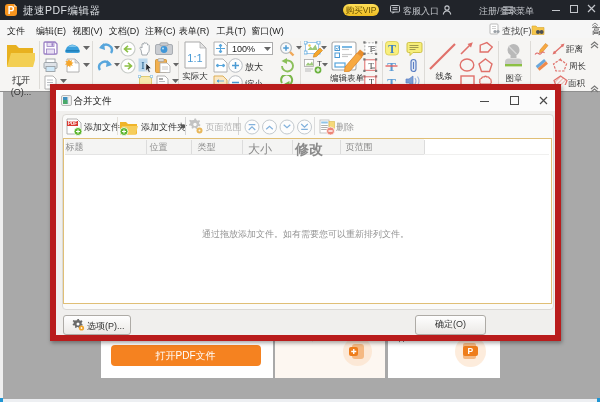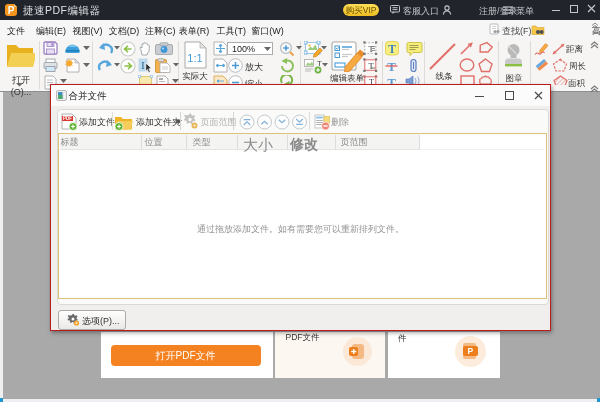--- a/index.html
+++ b/index.html
@@ -559,21 +559,21 @@
 </div>
 <div class="abs" style="left:398px;top:333px;font-size:8.5px;color:#333;">件</div>
 <div class="abs" style="left:454.5px;top:335.5px;width:31px;height:31px;border-radius:50%;background:#fbdcc0;opacity:.55;"></div>
 <div class="abs" style="left:463px;top:342.5px;width:13px;height:16.5px;background:#f5b983;border-radius:2px;"></div>
 <div class="abs" style="left:462.5px;top:346px;width:15.5px;height:10px;background:#ee7d1b;border-radius:2px;color:#fff;font-size:8.5px;font-weight:bold;text-align:center;line-height:10.5px;">P</div>
 
 <div class="abs" style="left:0;top:399px;width:600px;height:3px;background:#edeff2;"></div>
 <div class="abs" style="left:0;top:398px;width:3px;height:4px;background:#2196d3;"></div>
 <div class="abs" style="left:597px;top:398px;width:3px;height:4px;background:#2196d3;"></div>
 
-<div class="abs" style="left:50px;top:84px;width:499px;height:245px;background:#f0efed;border:1px solid #b91c1c;box-shadow:1px 2px 4px rgba(0,0,0,.35);">
+<div class="abs" style="left:50px;top:84px;width:499px;height:245px;background:#f0efed;border:6px solid #b91c1c;box-shadow:1px 2px 4px rgba(0,0,0,.35);">
 
   <div class="abs" style="left:0;top:0;width:499px;height:21px;background:#fbfbfb;"></div>
   <div class="abs" style="left:4.5px;top:4.5px;">
     <svg width="11" height="11">
         <rect x="0.5" y="0.5" width="10" height="10" rx="1.5" fill="#f2f2f2" stroke="#b9b9b9"></rect>
         <rect x="2" y="2" width="4.5" height="7" fill="#3f8fbf"></rect>
         <rect x="2" y="5" width="4.5" height="4" fill="#4aa96a"></rect>
         <rect x="7.5" y="2" width="1.5" height="7" fill="#fff" stroke="#cfcfcf" stroke-width=".4"></rect>
       </svg>
   </div>
@@ -654,34 +654,35 @@
       </svg>
   </div>
   <div class="abs" style="left:280px;top:31px;font-size:9px;color:#9a9a9a;">删除</div>
 
   <div class="abs" style="left:7px;top:47.5px;width:487px;height:164px;border:1.5px solid #e0bf76;background:#fff;"></div>
   <div class="abs" style="left:8.5px;top:49px;width:359px;height:14.5px;background:#f4f4f3;border-bottom:1px solid #e4e4e4;"></div>
   <div class="abs" style="left:367.5px;top:63.5px;width:125px;height:1px;background:#f0f0ef;"></div>
   <div class="abs" style="left:9.5px;top:51px;font-size:9px;color:#8a8a8a;">标题</div>
   <div class="abs" style="left:93.5px;top:51px;font-size:9px;color:#8a8a8a;">位置</div>
   <div class="abs" style="left:141.5px;top:51px;font-size:9px;color:#8a8a8a;">类型</div>
-  <div class="abs" style="left:192px;top:51px;font-size:15px;color:#8a8a8a;">大小</div>
+  <div class="abs" style="left:192px;top:51px;font-size:12px;color:#8a8a8a;">大小</div>
   <div class="abs" style="left:239px;top:51px;font-size:14px;color:#8a8a8a;font-weight:bold;">修改</div>
   <div class="abs" style="left:289.5px;top:51px;font-size:9px;color:#8a8a8a;">页范围</div>
   <div class="abs" style="left:90px;top:49.5px;width:1px;height:14px;background:#dcdcdc;"></div>
   <div class="abs" style="left:134.5px;top:49.5px;width:1px;height:14px;background:#dcdcdc;"></div>
   <div class="abs" style="left:185.5px;top:49.5px;width:1px;height:14px;background:#dcdcdc;"></div>
   <div class="abs" style="left:235.5px;top:49.5px;width:1px;height:14px;background:#dcdcdc;"></div>
   <div class="abs" style="left:284px;top:49.5px;width:1px;height:14px;background:#dcdcdc;"></div>
   <div class="abs" style="left:367.5px;top:49.5px;width:1px;height:14px;background:#dcdcdc;"></div>
   <div class="abs" style="left:0;top:138px;width:499px;text-align:center;font-size:9px;color:#949494;">通过拖放添加文件。如有需要您可以重新排列文件。</div>
 
   <div class="abs" style="left:7px;top:225px;width:66px;height:17.5px;background:linear-gradient(#fefefe,#ebe9e6);border:1px solid #aeaba6;border-radius:3px;"></div>
   <div class="abs" style="left:15px;top:228px;">
     <svg width="14" height="13">
         <path d="M6 2.2 l.5-1.2 1.4.1 .4 1.2 1.2.5 1.2-.5 .8 1.1-.8 1-.1 1.3 1.1.7-.5 1.3-1.3-.1-.9.9 .2 1.3-1.3.4-.7-1.1-1.3-.1-.8 1-1.2-.6 .3-1.3-.9-.9-1.3.2-.4-1.3 1.1-.7 0-1.3-1-.9 .7-1.1 1.3.4 z" fill="#6a6a6a"></path>
         <circle cx="7" cy="6" r="1.5" fill="#fdfdfd"></circle>
         <circle cx="10.5" cy="10" r="2.6" fill="#f0a32a"></circle>
         <circle cx="10.5" cy="10" r=".9" fill="#fdf5e5"></circle>
       </svg>
   </div>
   <div class="abs" style="left:31px;top:229.5px;font-size:9px;color:#333;">选项(P)...</div>
+  <div class="abs" style="left:359px;top:225px;width:69px;height:18px;background:linear-gradient(#fefefe,#ebe9e6);border:1px solid #aeaba6;border-radius:3px;text-align:center;line-height:17px;font-size:9px;color:#333;">确定(O)</div>
 </div>
 
 </body></html>

